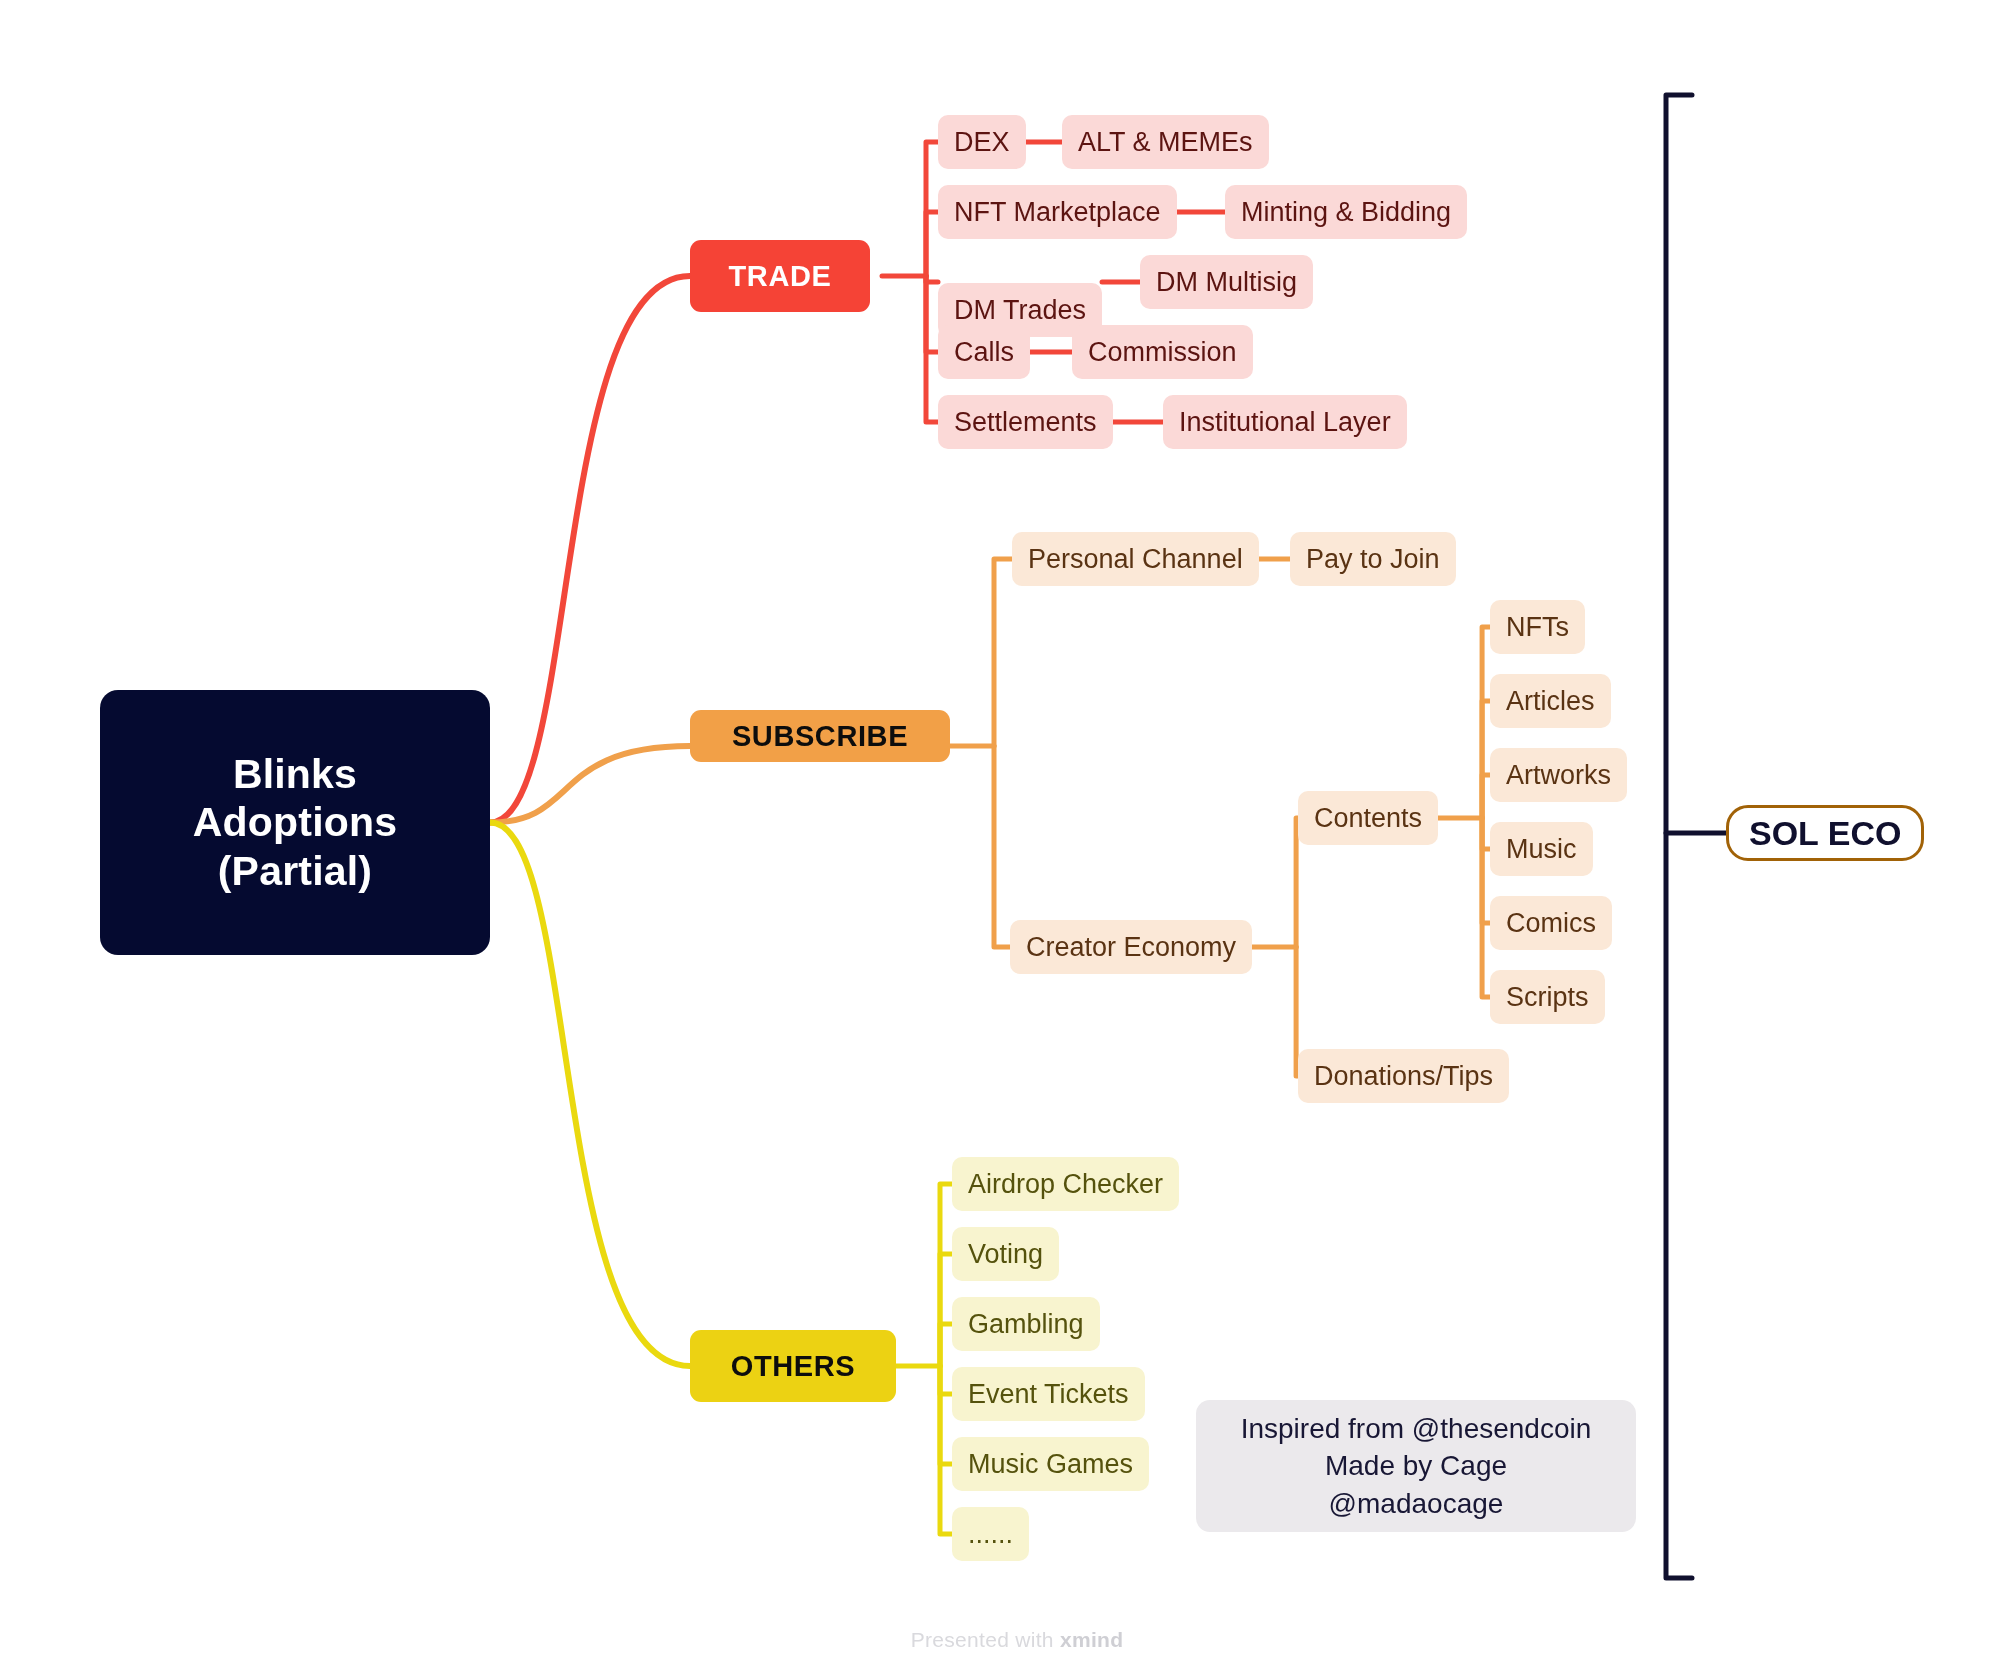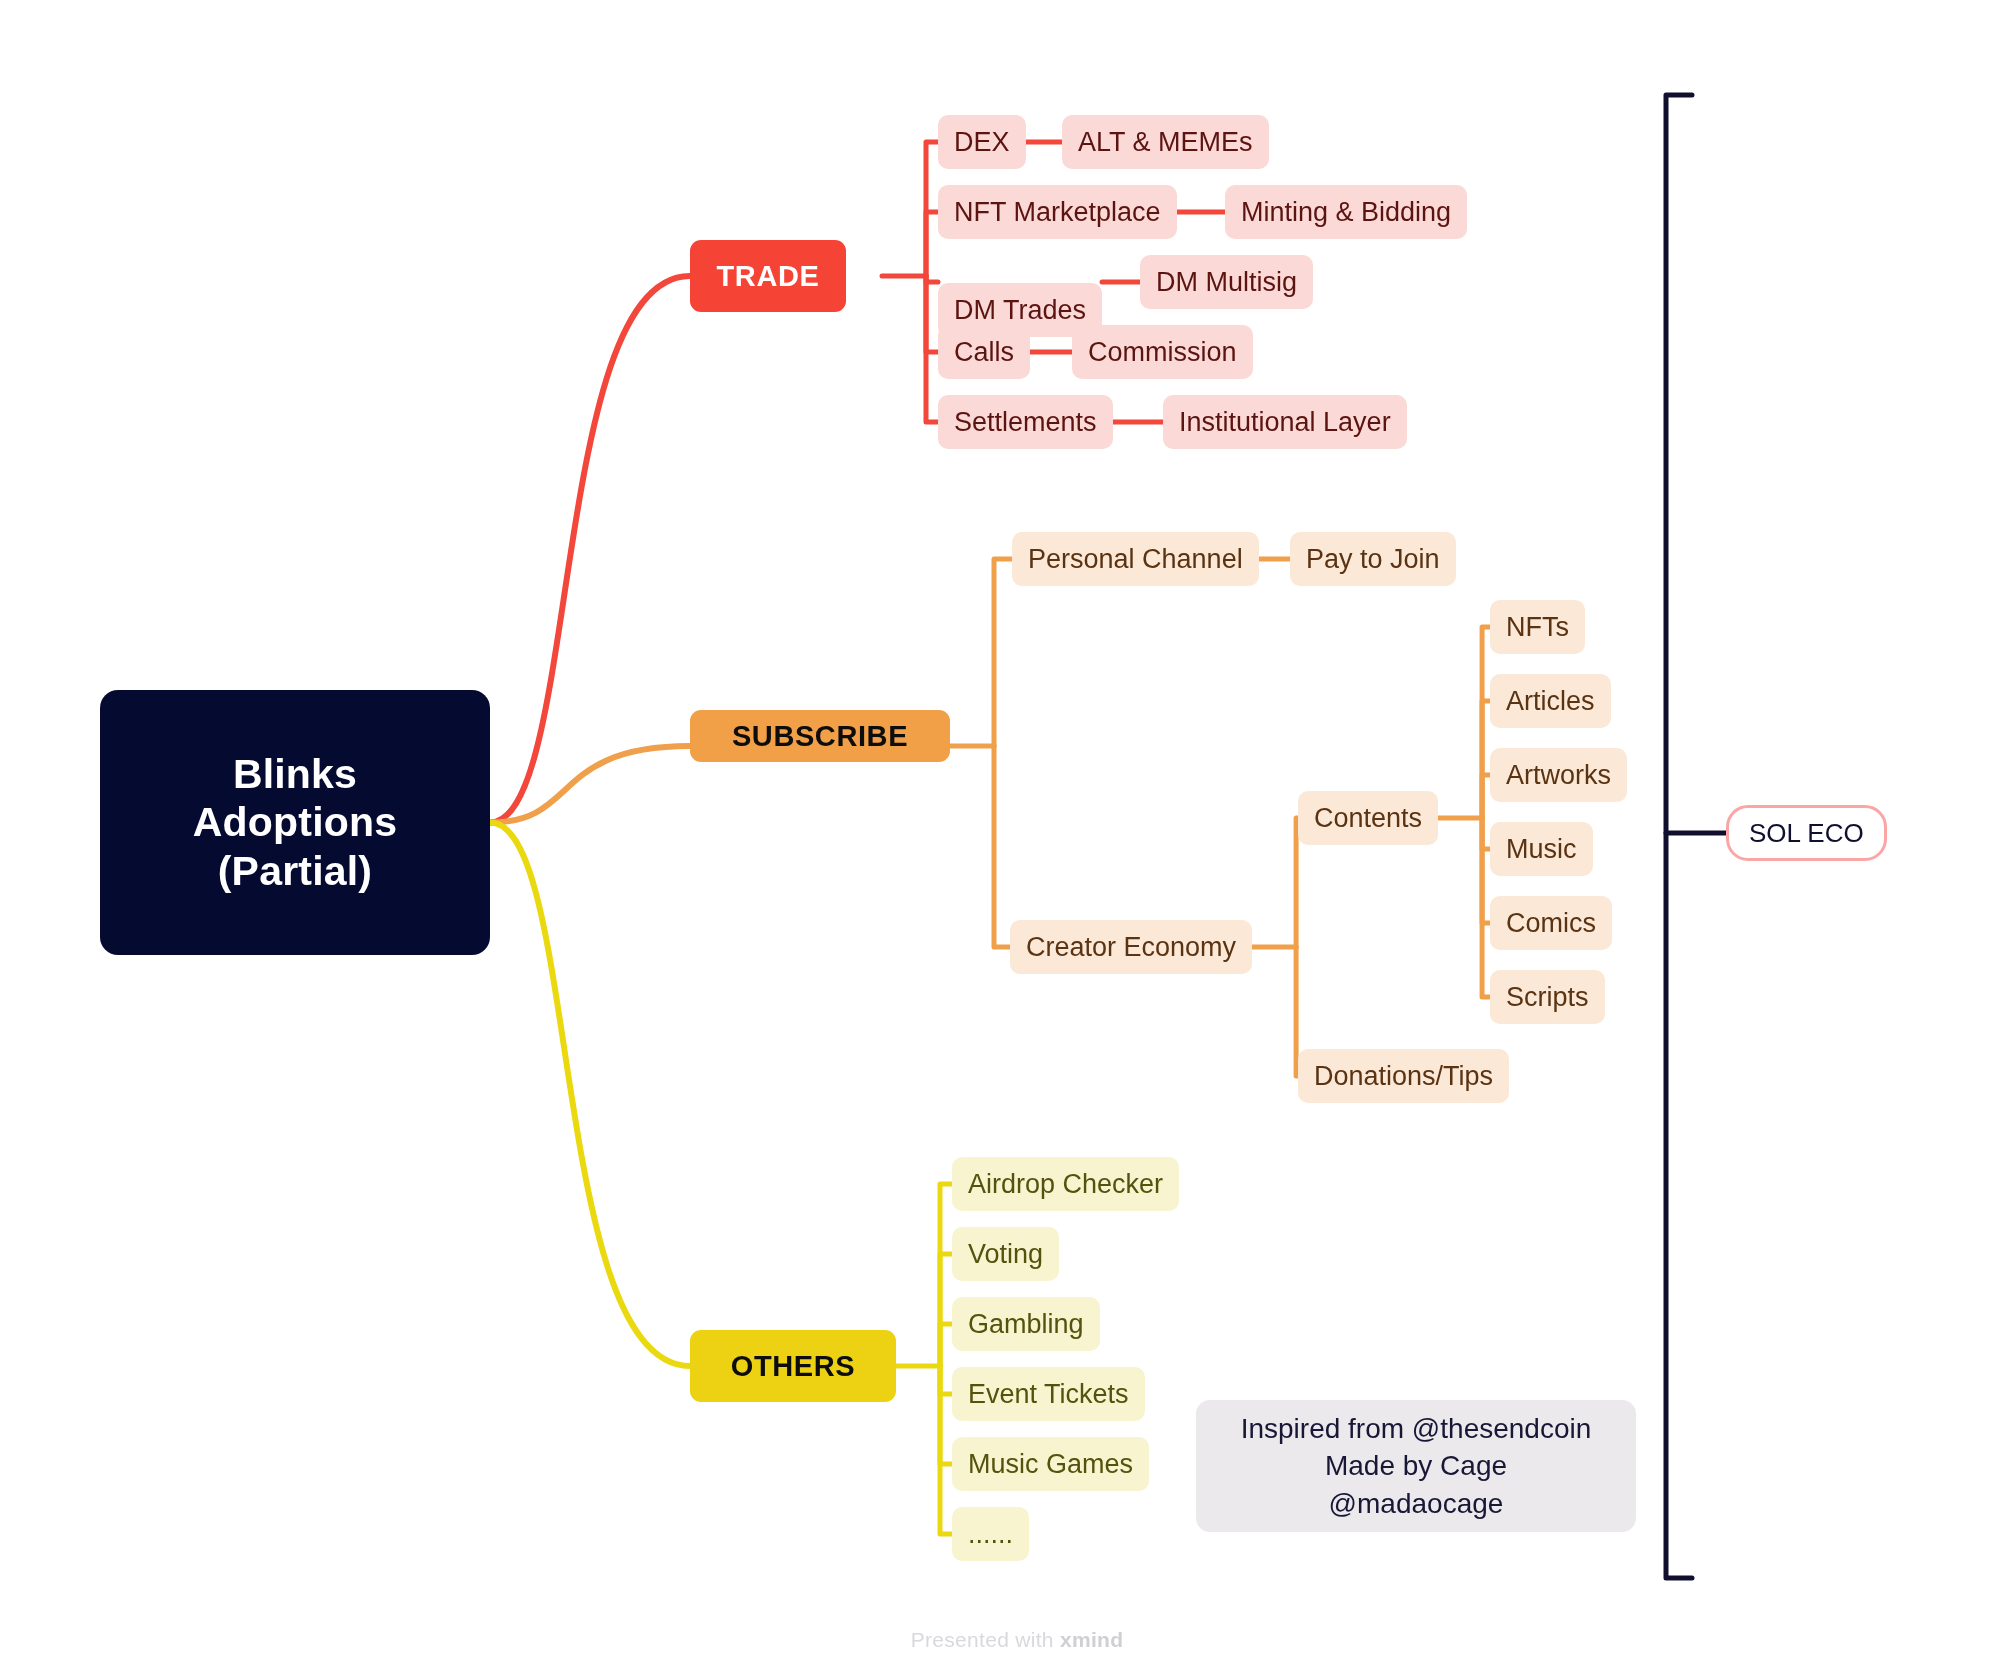--- a/index.html
+++ b/index.html
@@ -64,26 +64,27 @@
     font-size: 27px;
     padding: 0 16px;
     line-height: 1;
   }
   .leaf-red    { background: #fbd9d7; color: #5c1411; }
   .leaf-orange { background: #fbe8d7; color: #5a3313; }
   .leaf-yellow { background: #f8f4cf; color: #55520d; }
 
   
   .boundary-label {
-    border: 3px solid #fca5a5;
+    border: 3px solid #a16207;
     border-radius: 22px;
     background: #ffffff;
     color: #10102e;
-    font-size: 26px;
+    font-size: 34px;
     padding: 0 20px;
+    font-weight: bold;
   }
 
   
   .note {
     background: #ebe9ec;
     color: #181735;
     border-radius: 14px;
     font-size: 28px;
     line-height: 1.33;
     text-align: center;
@@ -147,21 +148,21 @@
       <path d="M1692 95 L1666 95 L1666 1578 L1692 1578" fill="none" stroke="#10102e" stroke-width="5" stroke-linecap="round" stroke-linejoin="round"></path>
       <path d="M1666 833 L1726 833" fill="none" stroke="#10102e" stroke-width="5" stroke-linecap="round" stroke-linejoin="round"></path>
     </svg>
 
   <div class="node root" style="left:100px; top:690px; width:390px; height:265px;">
     <div>Blinks</div>
     <div>Adoptions</div>
     <div>(Partial)</div>
   </div>
 
-  <div class="node main-branch branch-trade" style="left:690px; top:240px; width:156px; height:72px;">
+  <div class="node main-branch branch-trade" style="left:690px; top:240px; width:180px; height:72px;">
     <span>TRADE</span>
   </div>
 
   <div class="node leaf leaf-red" style="left:938px; top:115px; height:54px;">
     <span>DEX</span>
   </div>
   <div class="node leaf leaf-red" style="left:1062px; top:115px; height:54px;">
     <span>ALT &amp; MEMEs</span>
   </div>
 

